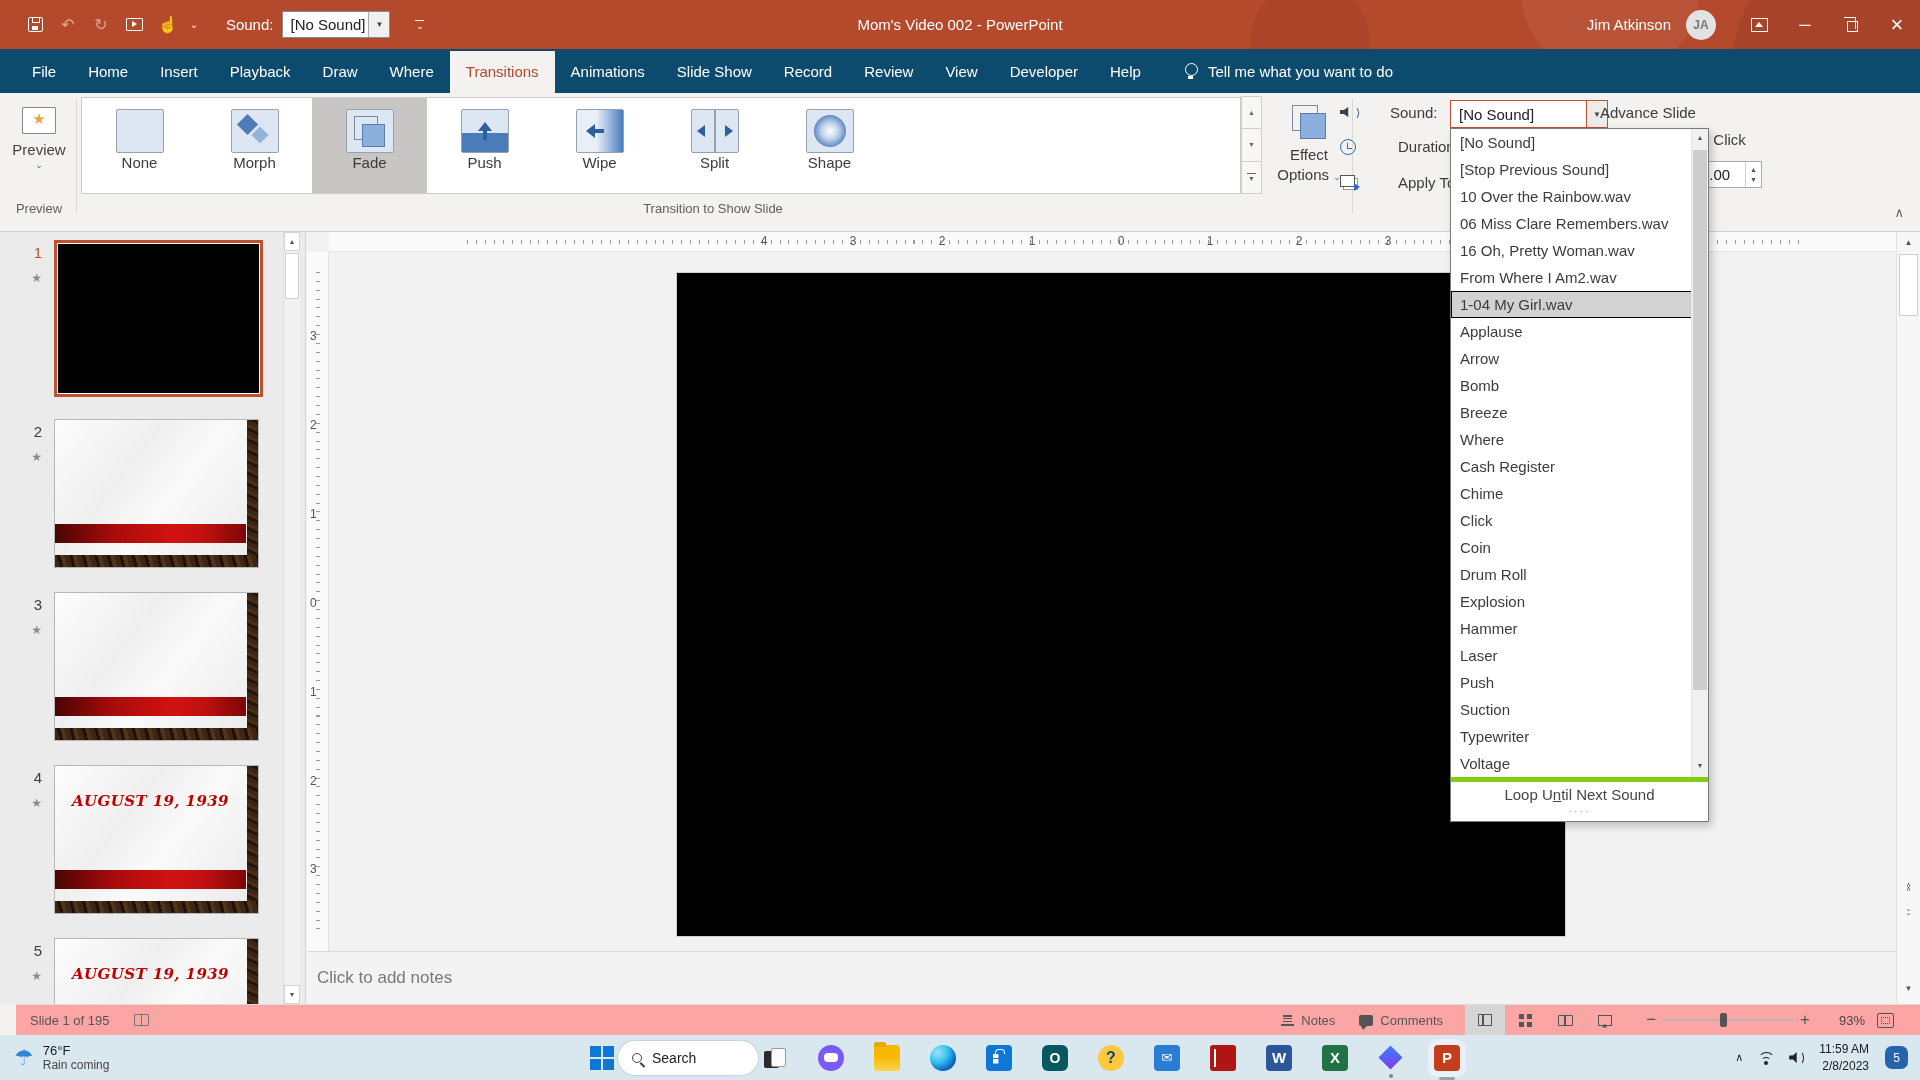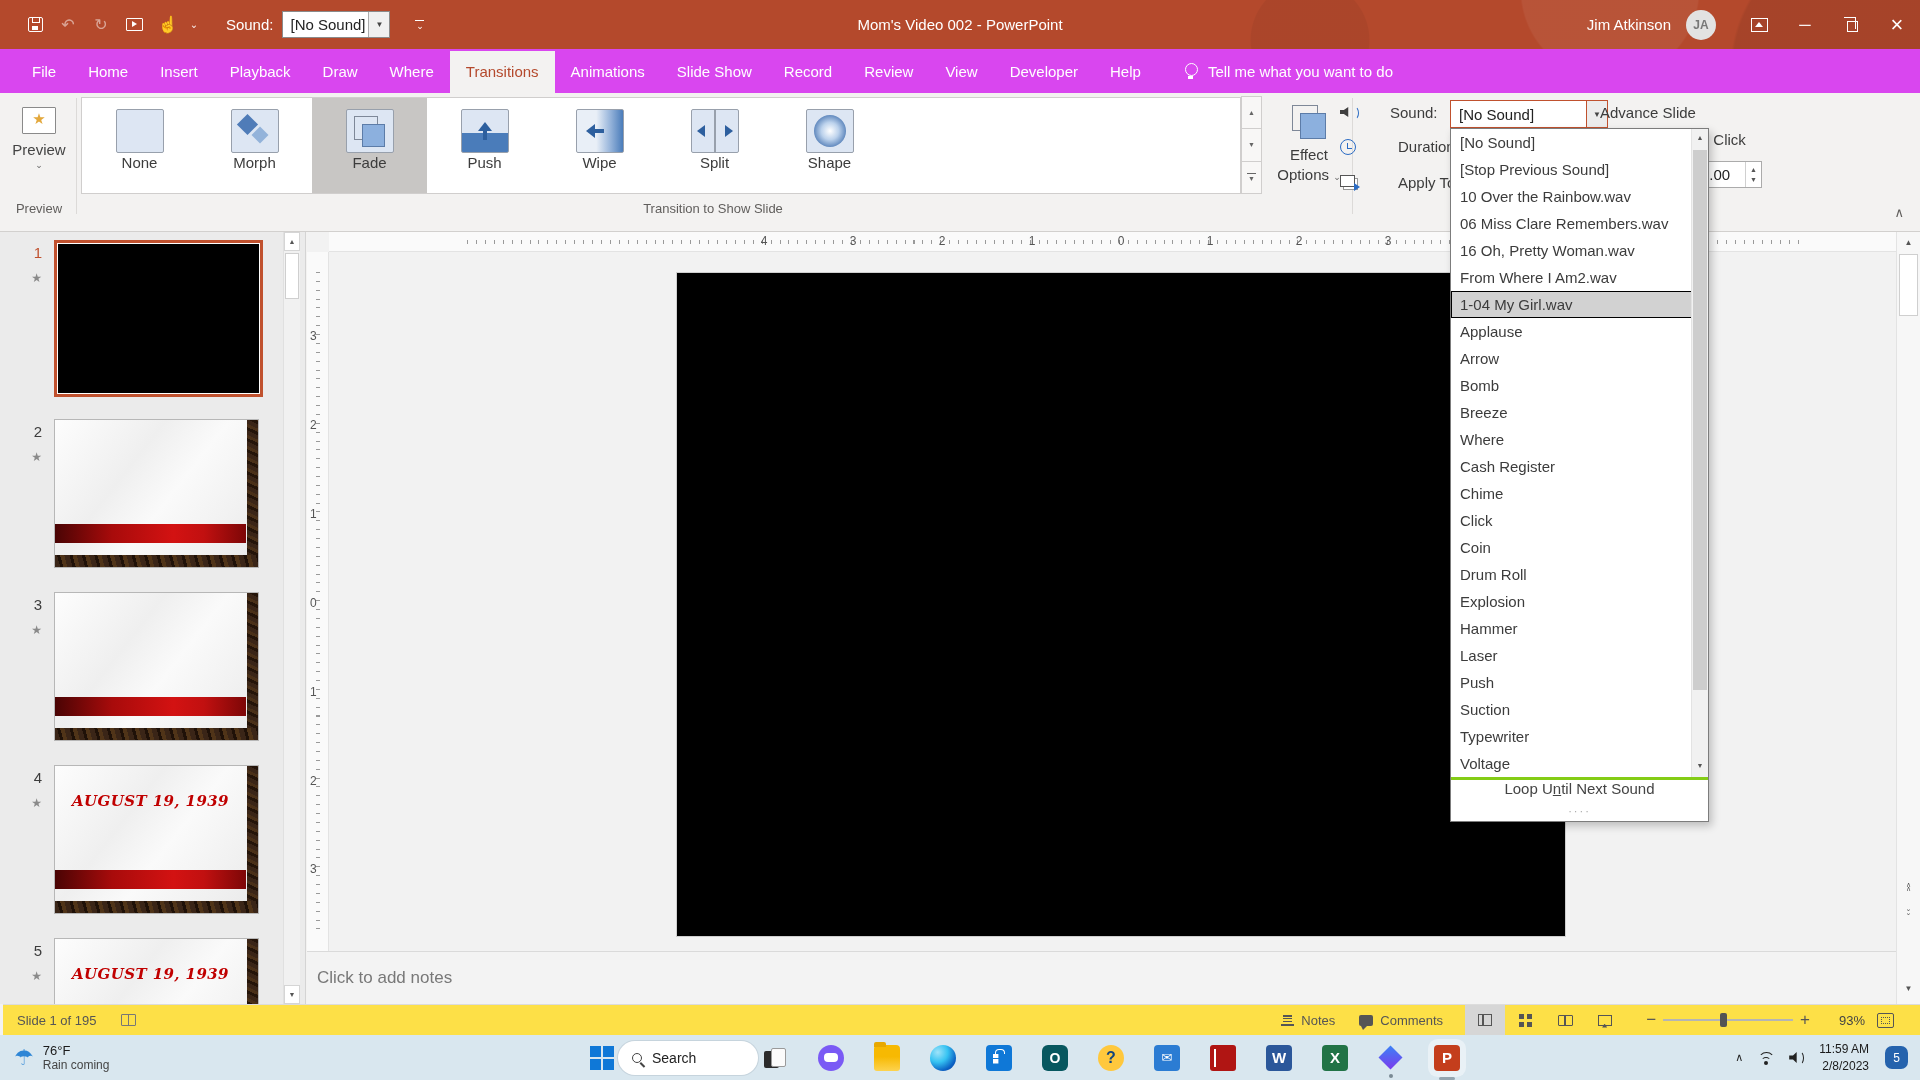--- a/index.html
+++ b/index.html
@@ -28,21 +28,21 @@
 .tb-right{margin-left:auto;display:flex;align-items:center;height:100%}
 .user-name{font-size:15px;margin-right:15px}
 .avatar{width:30px;height:30px;border-radius:50%;background:#e2e2e2;color:#777;font-size:12px;font-weight:bold;display:flex;align-items:center;justify-content:center;margin-right:20px}
 .cap{width:46px;height:100%;display:flex;align-items:center;justify-content:center;font-size:16px}
 .ribdisp{width:17px;height:14px;border:1.5px solid #fff;position:relative}
 .ribdisp::after{content:"";position:absolute;left:3.5px;top:3px;border-left:4px solid transparent;border-right:4px solid transparent;border-bottom:5px solid #fff}
 .restore-ic{width:11px;height:11px;border:1.3px solid #fff;position:relative;background:transparent;margin-left:3px;margin-top:3px}
 .restore-ic::before{content:"";position:absolute;left:2px;bottom:2px;width:11px;height:11px;border:1.3px solid #fff;border-right:none;border-bottom:none;transform:translate(-4px,-7px);opacity:0}
 .restore-ic::after{content:"";position:absolute;left:-4px;top:-5px;width:11px;height:11px;border-top:1.3px solid #fff;border-right:1.3px solid #fff}
 
-#tabrow{position:absolute;left:0;top:49px;right:0;height:44px;background:#d946ef;display:flex;align-items:flex-end;padding-left:16px;color:#fff}
+#tabrow{position:absolute;left:0;top:49px;right:0;height:44px;background:#0c4a6e;display:flex;align-items:flex-end;padding-left:16px;color:#fff}
 .tabstrip{display:flex;align-items:flex-end}
 .tab{padding:12px 16px 13px;font-size:15px;white-space:nowrap}
 .tab.active{background:#f3f2f1;color:#b4492c}
 .tellme{display:flex;align-items:center;gap:10px;margin-left:28px;padding-bottom:13px;font-size:15px;white-space:nowrap}
 .bulb{width:13px;height:13px;border:1.5px solid #fff;border-radius:50%;position:relative;margin-bottom:4px}
 .bulb::after{content:"";position:absolute;left:2.5px;top:12px;width:5px;height:3px;background:#fff}
 
 #ribbon{position:absolute;left:0;top:93px;right:0;height:139px;background:#f3f2f1;border-bottom:1px solid #d2d0ce}
 .vsep{position:absolute;top:5px;height:116px;width:1px;background:#dcdad8}
 .grouplabel{position:absolute;top:108px;font-size:13px;color:#605e5c;text-align:center}
@@ -103,21 +103,21 @@
 #after-spin .spin{width:16px;height:100%;border-left:1px solid #d0d0d0;display:flex;flex-direction:column;align-items:center;justify-content:center;font-size:7px;color:#555;gap:3px}
 #ribbon-collapse{position:absolute;right:16px;top:112px;font-size:13px;color:#605e5c}
 
 #sound-dd{position:absolute;left:1450px;top:128px;width:259px;background:#fff;border:1px solid #7c7c7c;z-index:60;box-shadow:3px 4px 8px rgba(0,0,0,.22)}
 .dd-list{position:relative;height:648px}
 .dd-item{height:27px;line-height:27px;padding-left:9px;padding-right:22px;font-size:15px;color:#3c3c3c;white-space:nowrap;overflow:hidden}
 .dd-item.sel{background:#d2d2d2;outline:1px solid #000;outline-offset:-1px}
 .dd-scroll{position:absolute;right:0;top:0;width:17px;height:648px;background:#f1f1f1;border-left:1px solid #e3e3e3}
 .dd-sbtn{position:absolute;left:0;right:0;height:17px;background:#f1f1f1;display:flex;align-items:center;justify-content:center;font-size:7px;color:#555}
 .dd-thumb{position:absolute;left:1px;right:1px;top:21px;height:540px;background:#cdcdcd}
-.dd-footer{border-top:3px solid #84cc16;height:30px;display:flex;justify-content:center;font-size:15px;color:#444}
+.dd-footer{border-top:5px solid #84cc16;height:30px;display:flex;align-items:center;justify-content:center;font-size:15px;color:#444}
 .dd-footer .u{text-decoration:underline}
 .dd-dots{height:14px;text-align:center;color:#a9a9a9;font-size:11px;letter-spacing:2px;line-height:8px}
 
 #panel{position:absolute;left:0;top:232px;width:306px;bottom:76px;background:#ebebeb;border-right:1px solid #d4d4d4;overflow:hidden}
 .slides{position:absolute;left:0;top:8px;width:283px}
 .srow{display:flex;margin-bottom:22px}
 .srow.std,.srow.last{margin-bottom:24px}
 .scol{width:54px;display:flex;flex-direction:column;align-items:flex-end;padding:4px 12px 0 0}
 .snum{font-size:15px;color:#3c3c3c}
 .srow.sel .snum{color:#c0512e}
@@ -145,21 +145,21 @@
  background-image:repeating-linear-gradient(180deg,#9a9a9a 0 1px,transparent 1px 8.87px);background-size:4px 665px;background-position:9px 20px;background-repeat:no-repeat}
 .vnum{position:absolute;left:3px;height:14px;font-size:12px;color:#555}
 #canvas{position:absolute;left:369px;top:40px;width:890px;height:665px;background:#000;border:1px solid #cfcfcf}
 #notes{position:absolute;left:0;right:24px;top:719px;bottom:0;background:#f3f3f3;border-top:1px solid #dadada}
 #notes .ph{position:absolute;left:10px;top:16px;font-size:17px;color:#787878}
 .vsb{position:absolute;right:0;top:0;width:24px;bottom:0;background:#f7f7f7;border-left:1px solid #e3e3e3}
 .vsb .sbt{position:absolute;left:0;right:0;height:20px;display:flex;align-items:center;justify-content:center;font-size:8px;color:#555}
 .vsb .vthumb{position:absolute;left:2px;right:2px;top:22px;height:62px;background:#fff;border:1px solid #cfcfcf}
 .vsb .dbl{position:absolute;left:0;right:0;height:22px;display:flex;flex-direction:column;align-items:center;justify-content:center;font-size:7px;line-height:4px;color:#555}
 
-#status{position:absolute;left:3px;right:0;top:1004px;height:31px;background:#fde047;border-top:1px solid #dcdcdc;display:flex;align-items:center;font-size:13px;color:#555}
+#status{position:absolute;left:16px;right:0;top:1004px;height:31px;background:#fca5a5;border-top:1px solid #dcdcdc;display:flex;align-items:center;font-size:13px;color:#555}
 .st-left{display:flex;align-items:center;gap:24px;padding-left:14px}
 .spell-ic{width:15px;height:12px;border:1.3px solid #777;border-radius:1px;position:relative}
 .spell-ic::before{content:"";position:absolute;left:6px;top:0;bottom:0;width:1.3px;background:#777}
 .st-right{margin-left:auto;display:flex;align-items:center;padding-right:22px}
 .st-btn{display:flex;align-items:center;gap:7px;padding:0 12px;height:31px}
 .notes-ic{width:13px;height:11px;position:relative;border-bottom:2px solid #555}
 .notes-ic::before{content:"";position:absolute;left:2px;top:0;right:2px;height:7px;background:linear-gradient(#555 0 1.5px,transparent 1.5px 3px,#555 3px 4.5px,transparent 4.5px 6px,#555 6px 7px)}
 .cmt-ic{width:14px;height:11px;background:#555;border-radius:2px;position:relative}
 .cmt-ic::after{content:"";position:absolute;left:2px;bottom:-4px;border-left:2px solid transparent;border-right:4px solid transparent;border-top:4px solid #555}
 .views{display:flex;margin-left:10px}

